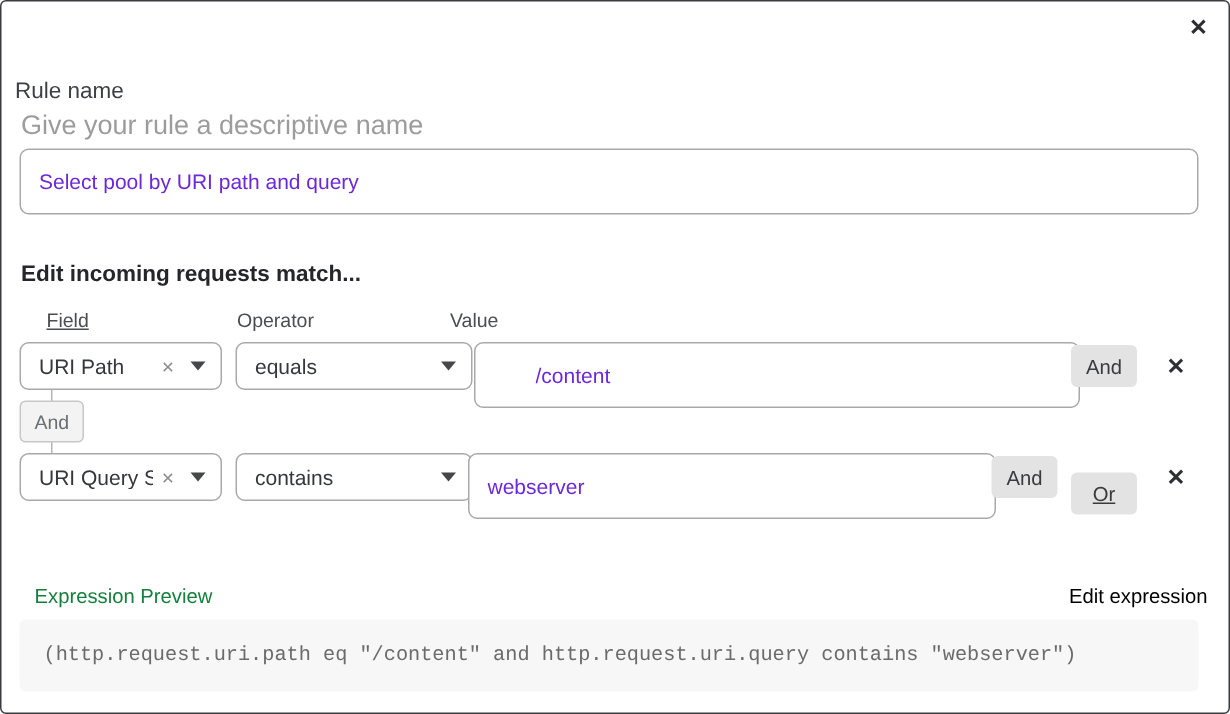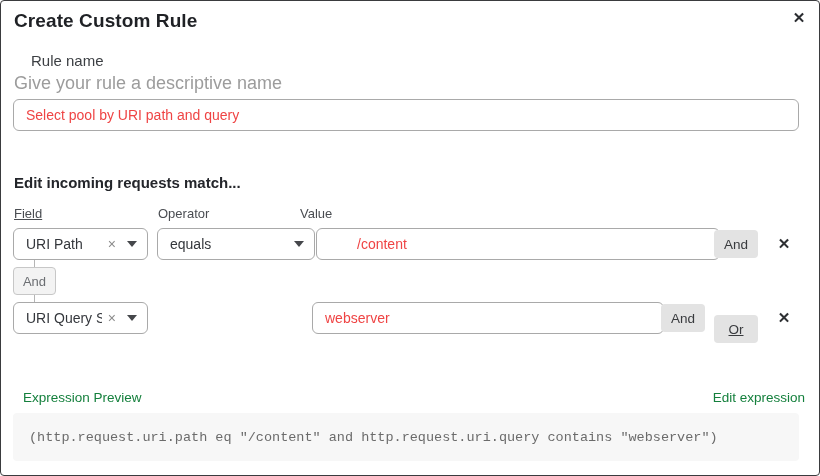--- a/index.html
+++ b/index.html
@@ -22,48 +22,48 @@
   }
   .close-btn {
     position: absolute; right: 8px; top: 5px;
     width: 24px; height: 24px;
     display: flex; align-items: center; justify-content: center;
     font-size: 15px; font-weight: bold; color: #2b2d31;
     cursor: pointer; background: none; border: none;
   }
 
   .field-label {
-    position: absolute; left: 30px;
+    position: absolute; left: 9px;
     font-size: 15px; color: #3c3f43;
   }
   .help-text {
     position: absolute; left: 13px; top: 72px;
     font-size: 18px; color: #9c9c9c;
   }
 
   .text-input {
     position: absolute;
-    height: 32px;
+    height: 44px;
     border: 1px solid #a9a9a9;
     border-radius: 6px;
     background: #fff;
     font-family: "Liberation Sans", "DejaVu Sans", sans-serif;
-    font-size: 14px; color: #ef4444;
+    font-size: 14px; color: #6d28d9;
     padding: 0 12px;
     outline: none;
   }
   #rule-name-input { left: 12px; top: 98px; width: 786px; }
 
   .section-heading {
     position: absolute; left: 13px; top: 173px;
     font-size: 15px; font-weight: bold; color: #24262b;
   }
 
   .col-header { position: absolute; top: 205px; font-size: 13px; color: #4a4d52; }
-  .col-field { left: 13px; text-decoration: underline; }
+  .col-field { left: 30px; text-decoration: underline; }
   .col-operator { left: 157px; }
   .col-value { left: 299px; }
 
   .select-box {
     position: absolute;
     height: 32px;
     border: 1px solid #a9a9a9;
     border-radius: 6px;
     background: #fff;
     display: flex; align-items: center;
@@ -133,41 +133,40 @@
     display: flex; align-items: center; justify-content: center;
     font-size: 13px; color: #6b6e72;
   }
 
   .expr-label {
     position: absolute; left: 22px; top: 389px;
     font-size: 13.5px; color: #15803d;
   }
   .expr-edit-link {
     position: absolute; right: 14px; top: 389px;
-    font-size: 13.5px; color: #15803d;
+    font-size: 13.5px; color: #000000;
     text-decoration: none; cursor: pointer;
   }
   .expr-code {
     position: absolute; left: 12px; top: 412px;
     width: 786px; height: 48px;
     background: #f7f7f7;
     border-radius: 4px;
     display: flex; align-items: center;
     padding: 0 16px;
     font-family: "Liberation Mono", "DejaVu Sans Mono", monospace;
     font-size: 13.5px; color: #6b6b6b;
     white-space: pre; overflow: hidden;
   }
 </style>
 </head>
 <body>
 
 <div class="dialog">
 
-  <div class="dialog-title">Create Custom Rule</div>
   <button class="close-btn">✕</button>
 
   <div class="field-label" style="top:51px;">Rule name</div>
   <div class="help-text">Give your rule a descriptive name</div>
   <input id="rule-name-input" class="text-input" type="text" value="Select pool by URI path and query" style="">
 
   <div class="section-heading">Edit incoming requests match...</div>
 
   <div class="col-header col-field">Field</div>
   <div class="col-header col-operator">Operator</div>
@@ -185,20 +184,24 @@
   <input id="value-input-1" class="text-input" type="text" value="/content" style="">
   <button id="and-btn-1" class="mini-btn">And</button>
   <button id="delete-row-1" class="row-delete">✕</button>
 
   <div class="connector-line"></div>
   <div class="connector-chip">And</div>
 
   <div class="select-box field-select row2">
     <span class="sel-text">URI Query St...</span>
     <span class="sel-clear">×</span>
+    <span class="caret"></span>
+  </div>
+  <div class="select-box operator-select row2">
+    <span class="sel-text">contains</span>
     <span class="caret"></span>
   </div>
   <input id="value-input-2" class="text-input" type="text" value="webserver" style="">
   <button id="and-btn-2" class="mini-btn">And</button>
   <button id="or-btn-2" class="mini-btn">Or</button>
   <button id="delete-row-2" class="row-delete">✕</button>
 
   <div class="expr-label">Expression Preview</div>
   <a class="expr-edit-link">Edit expression</a>
   <div class="expr-code">(http.request.uri.path eq "/content" and http.request.uri.query contains "webserver")</div>

